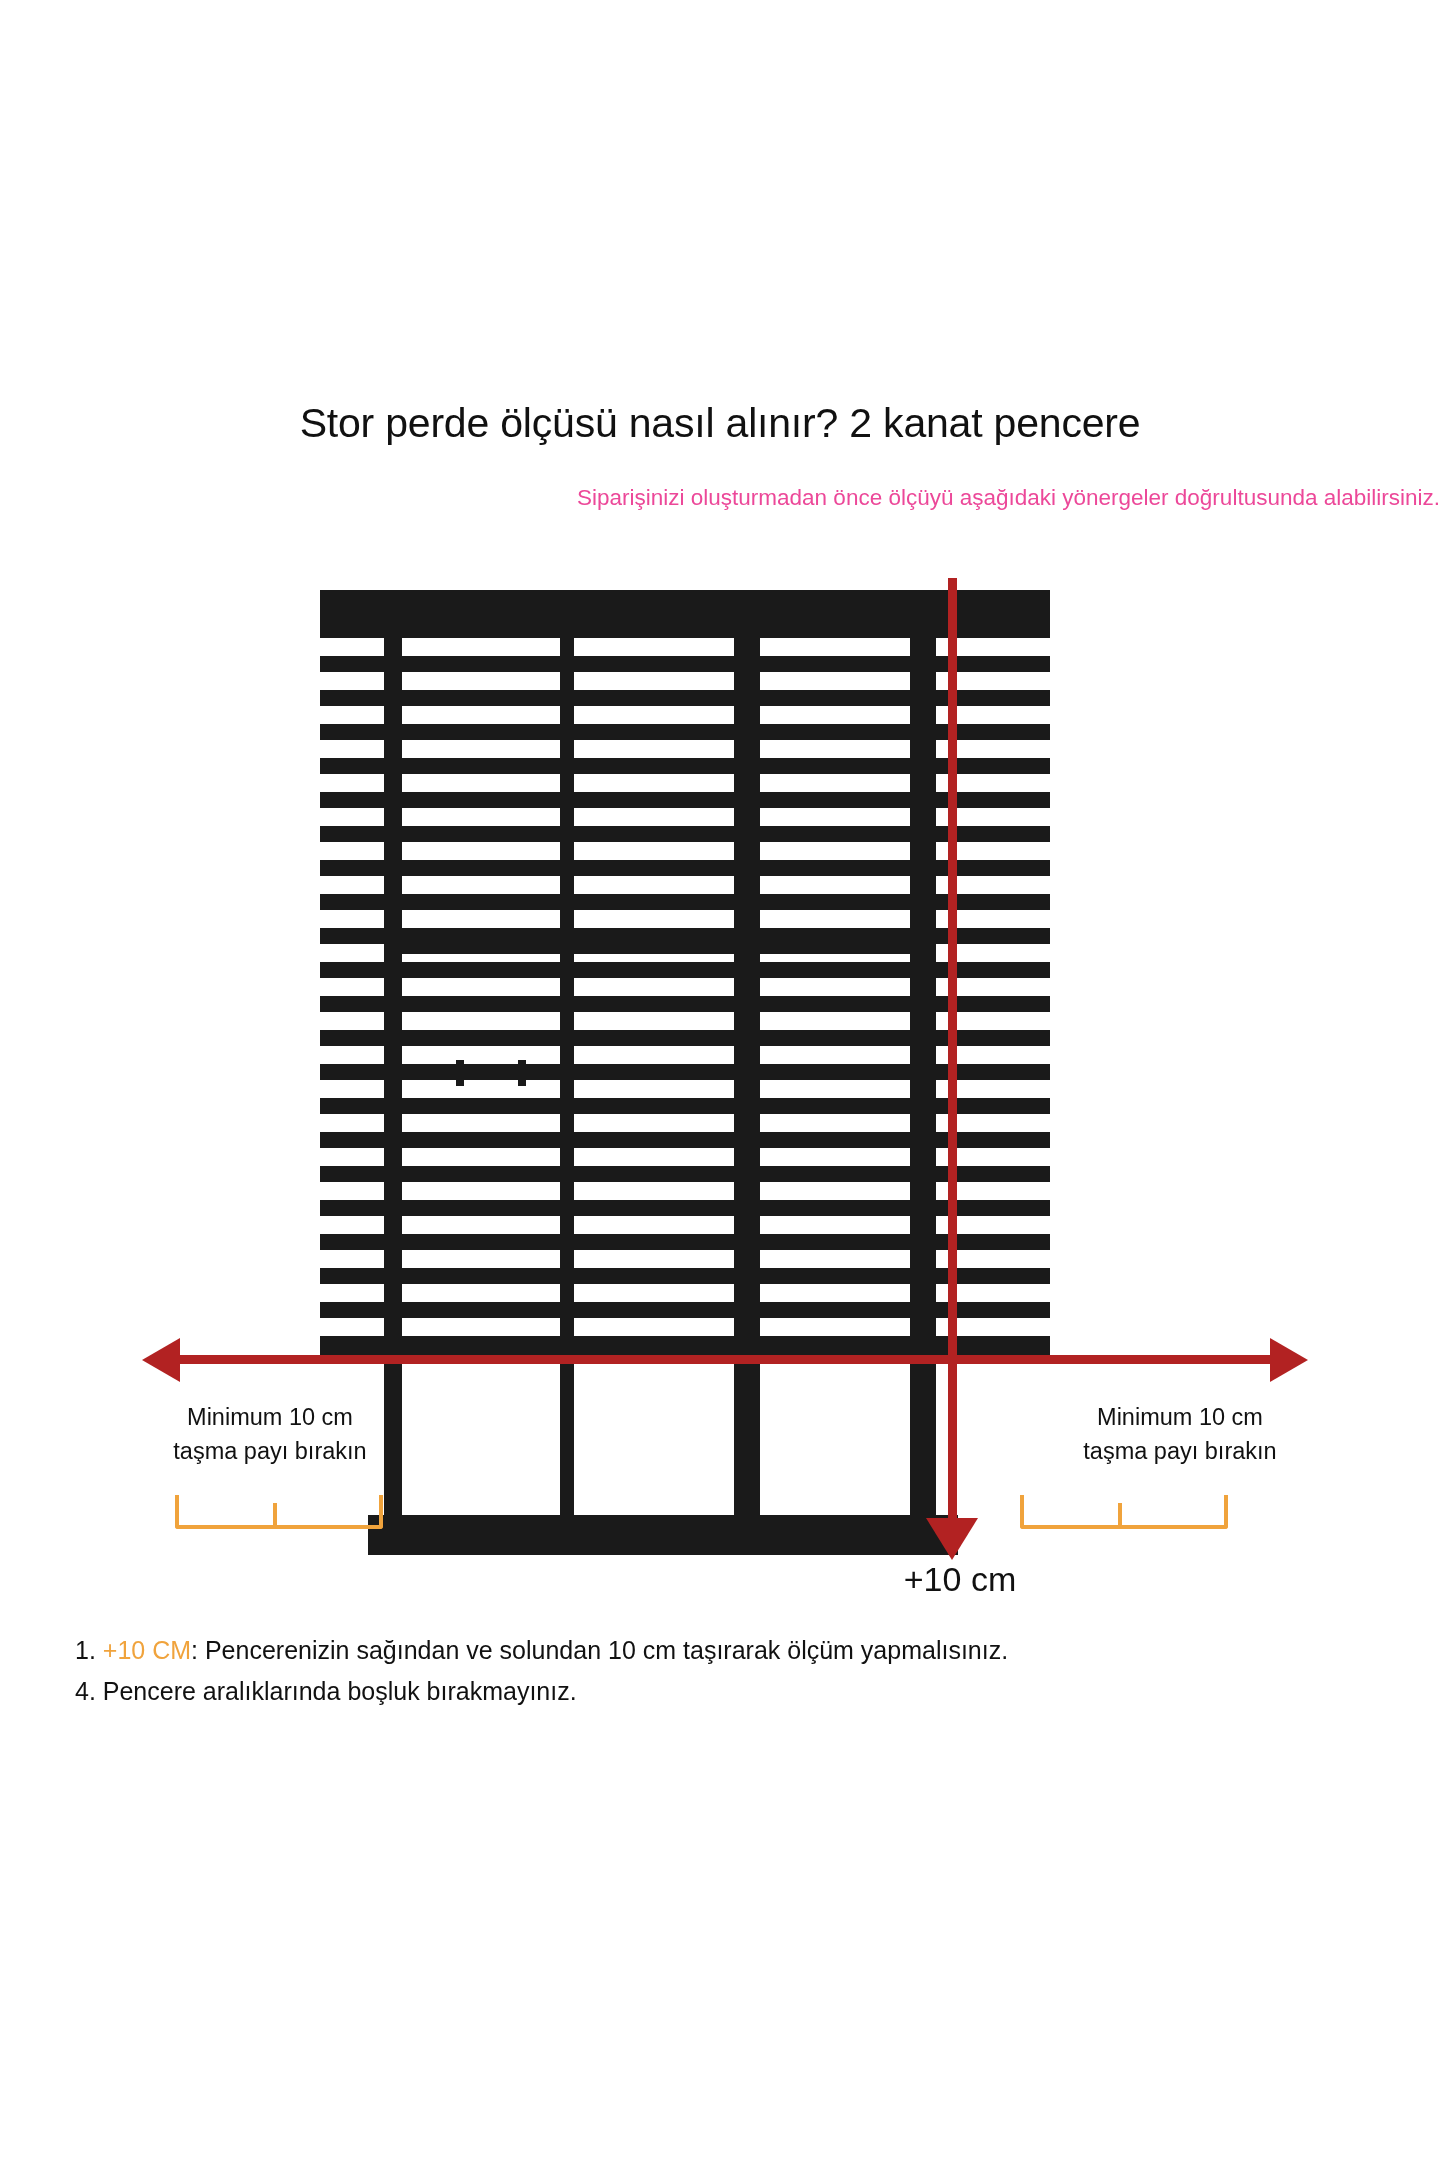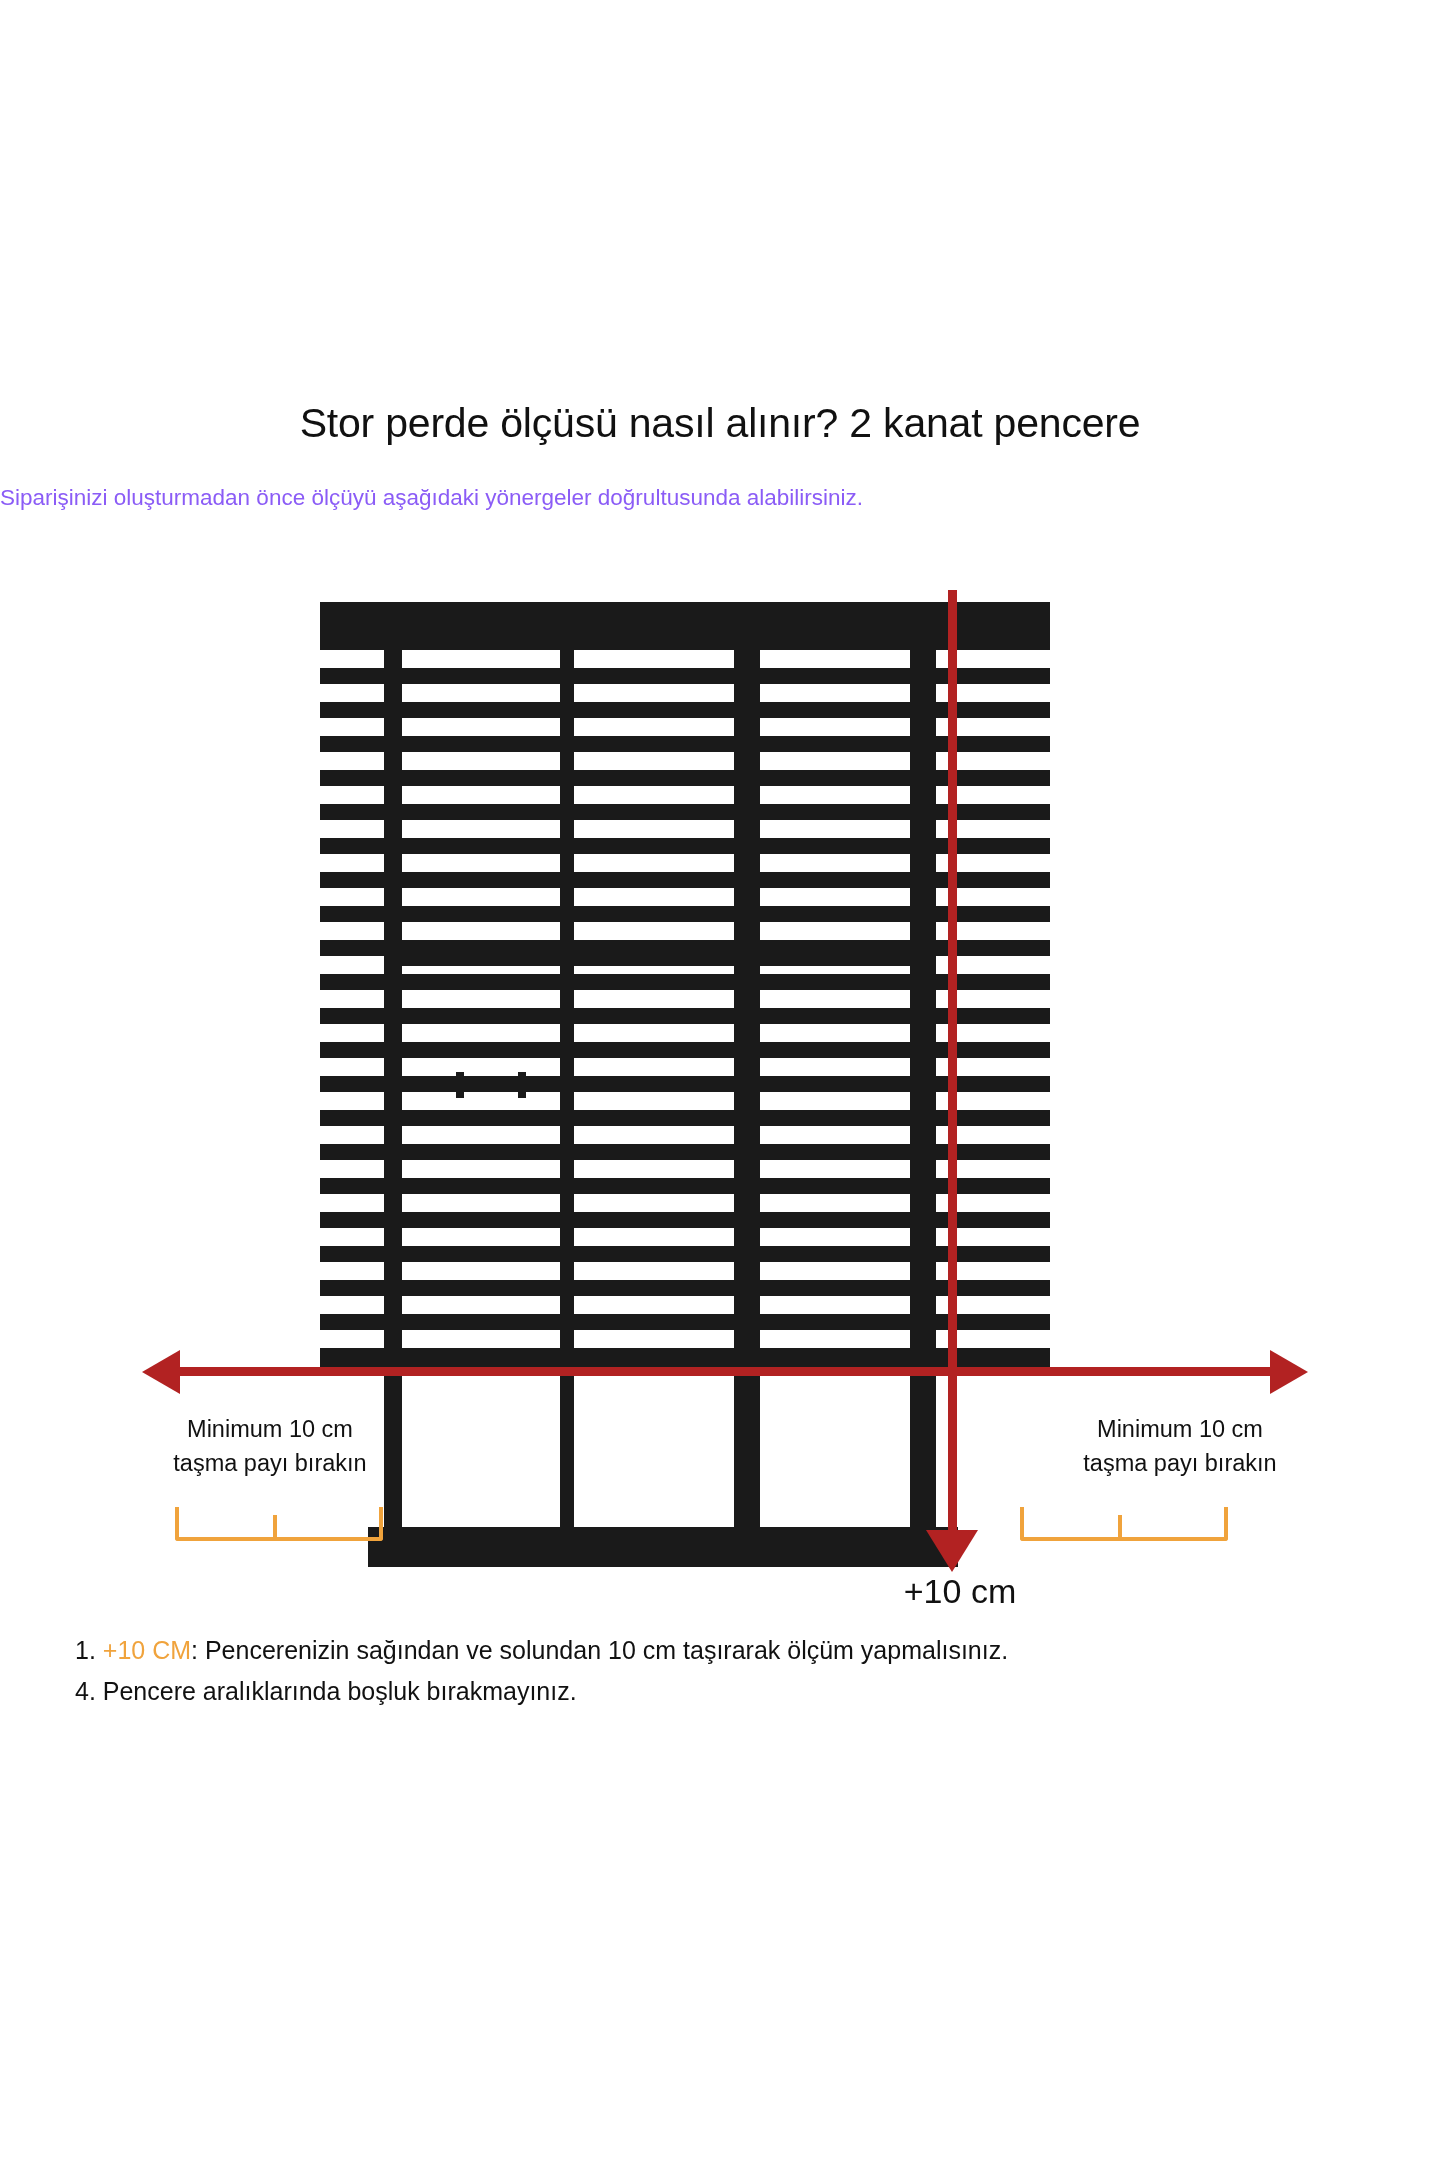--- a/index.html
+++ b/index.html
@@ -33,31 +33,31 @@
     font-size: 41px;
     font-weight: 400;
     color: #111111;
     letter-spacing: -0.2px;
   }
   .subtitle {
     position: absolute;
     left: 0;
     top: 485px;
     width: 1440px;
-    text-align: left;
+    text-align: right;
     font-size: 22.5px;
     font-weight: 400;
-    color: #8b5cf6;
+    color: #ec4899;
   }
 
   
   .diagram {
     position: absolute;
     left: 120px;
-    top: 572px;
+    top: 560px;
     width: 1200px;
     height: 1050px;
   }
 
   
   .valance {
     position: absolute;
     left: 200px;
     top: 30px;
     width: 730px;

